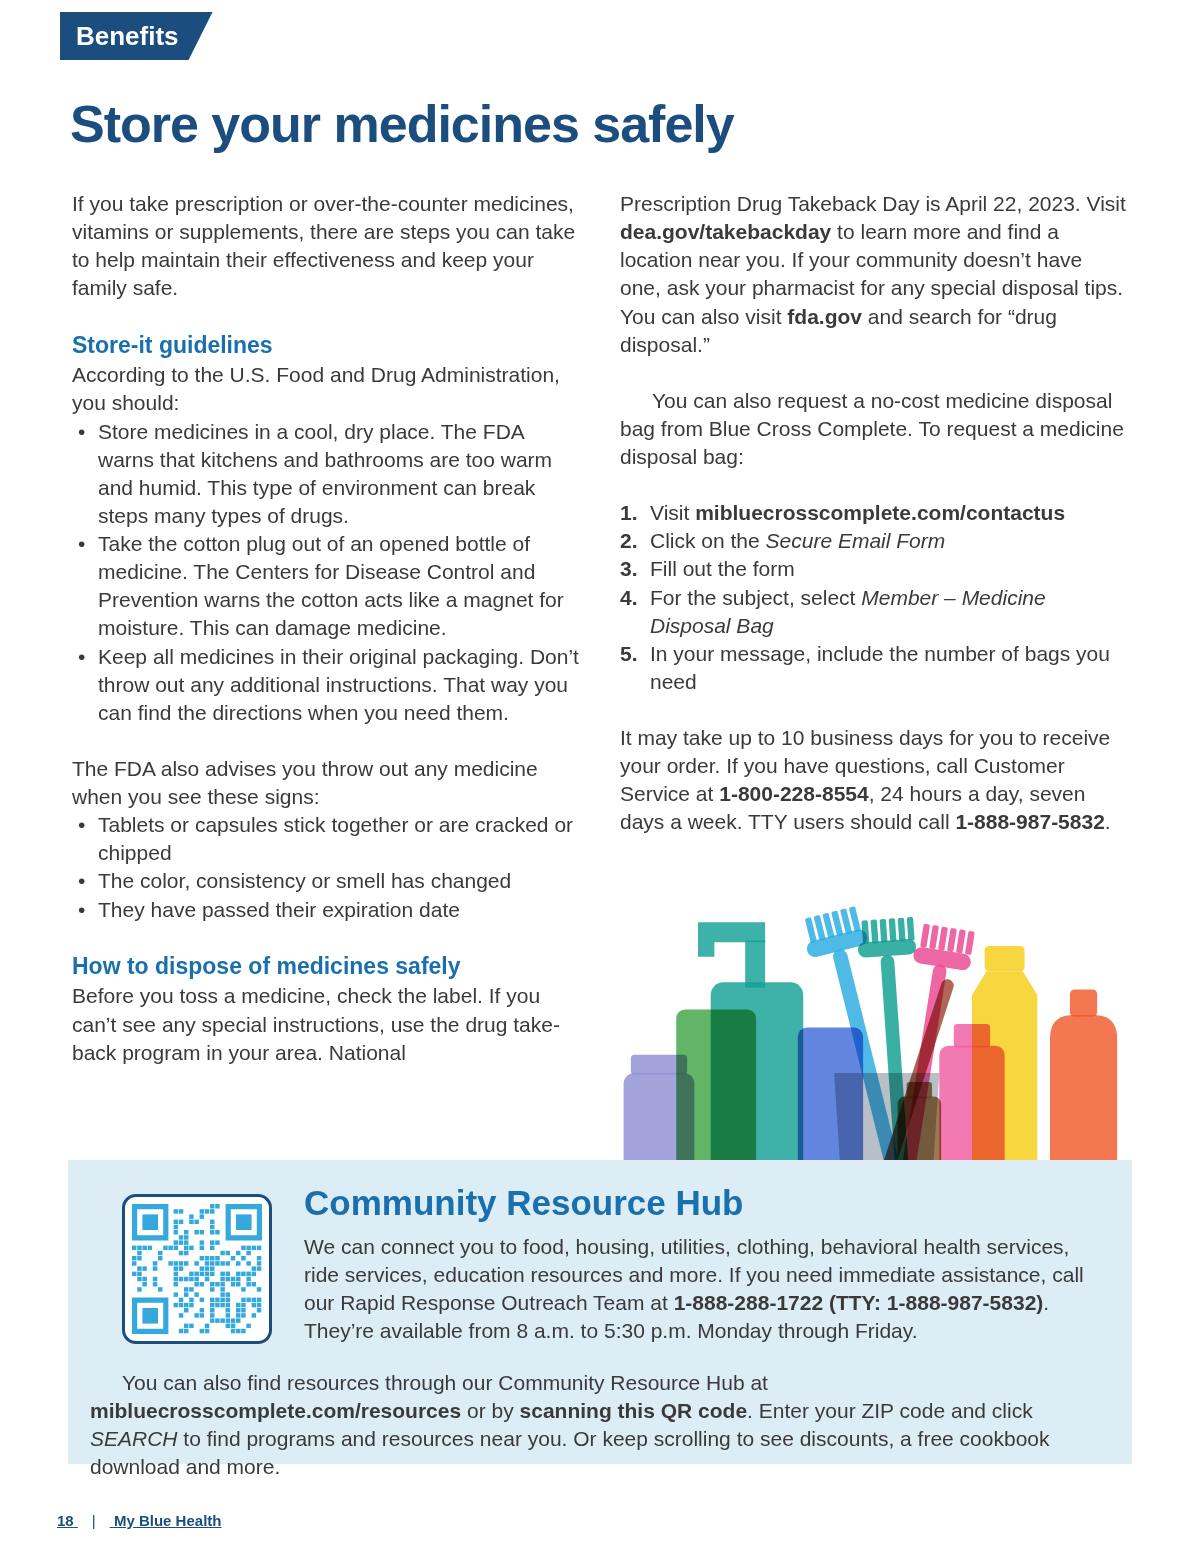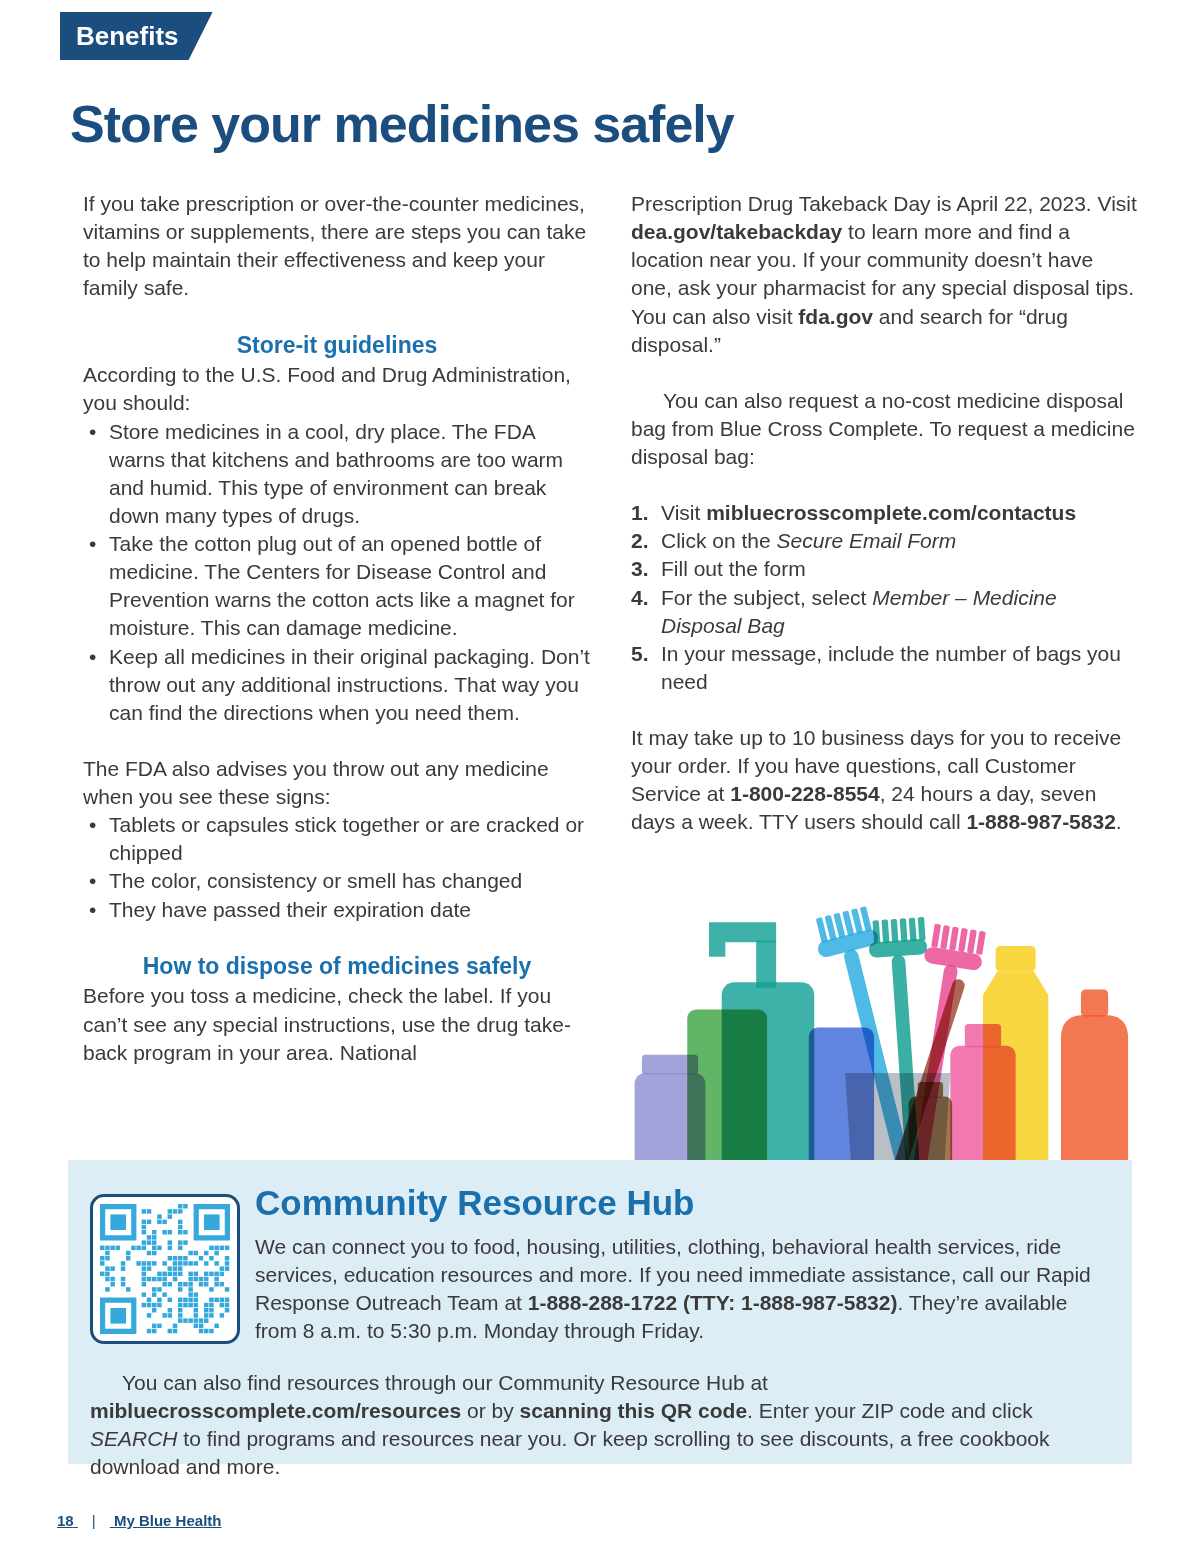--- a/index.html
+++ b/index.html
@@ -29,31 +29,30 @@
     clip-path: polygon(0 0, 100% 0, calc(100% - 24px) 100%, 0 100%);
   }
 
   .title {
     position: absolute; left: 70px; top: 96px; margin: 0;
     font-size: 52px; font-weight: bold; letter-spacing: -1px;
     color: var(--brand-dark); line-height: 1.1;
   }
 
   .columns {
-    position: absolute; left: 83px; top: 190px; width: 1056px;
+    position: absolute; left: 72px; top: 190px; width: 1056px;
     display: flex; gap: 40px;
   }
   .col { width: 511px; font-size: 21px; line-height: 1.34; }
 
   .col p { margin: 0 0 28px 0; }
   .subhead {
     margin: 0 0 2px 0;
     font-size: 23px; font-weight: bold; color: var(--brand-blue);
     line-height: 1.25;
-    text-align: center;
   }
   .lead { margin: 0 0 0 0 !important; }
 
   ul.bullets { list-style: none; margin: 0 0 28px 0; padding: 0; }
   ul.bullets li { position: relative; padding-left: 26px; }
   ul.bullets li::before {
     content: "\2022"; position: absolute; left: 6px; top: 0;
     color: var(--body-text);
   }
 
@@ -66,21 +65,21 @@
 
   .illustration { width: 100%; height: 312px; margin-top: 22px; }
   .blend { mix-blend-mode: multiply; fill-opacity: 0.82; }
 
   .hub-box {
     position: absolute; left: 68px; top: 1160px; width: 1064px; height: 304px;
     background: var(--box-bg);
     padding: 24px 28px 24px 22px;
     font-size: 21px; line-height: 1.34;
   }
-  .hub-row { display: flex; gap: 15px; }
+  .hub-row { display: flex; gap: 32px; margin-left: 32px; }
   .qr-frame {
     width: 150px; height: 150px; flex: none;
     background: #ffffff; border: 3px solid var(--brand-dark);
     border-radius: 14px; padding: 7px; margin-top: 10px;
   }
   .qr-frame svg { width: 100%; height: 100%; fill: var(--qr-blue); }
   .hub-main { flex: 1; }
   .hub-title {
     margin: 0 0 10px 0; font-size: 35px; font-weight: bold;
     color: var(--brand-blue); line-height: 1.1;
@@ -109,21 +108,21 @@
   <h1 class="title">Store your medicines safely</h1>
 
   <div class="columns">
 
     <div class="col">
       <p>If you take prescription or over-the-counter medicines, vitamins or supplements, there are steps you can take to help maintain their effectiveness and keep your family safe.</p>
 
       <h2 class="subhead">Store-it guidelines</h2>
       <p class="lead">According to the U.S. Food and Drug Administration, you should:</p>
       <ul class="bullets">
-        <li>Store medicines in a cool, dry place. The FDA warns that kitchens and bathrooms are too warm and humid. This type of environment can break down many types of drugs.</li>
+        <li>Store medicines in a cool, dry place. The FDA warns that kitchens and bathrooms are too warm and humid. This type of environment can break steps many types of drugs.</li>
         <li>Take the cotton plug out of an opened bottle of medicine. The Centers for Disease Control and Prevention warns the cotton acts like a magnet for moisture. This can damage medicine.</li>
         <li>Keep all medicines in their original packaging. Don’t throw out any additional instructions. That way you can find the directions when you need them.</li>
       </ul>
 
       <p class="lead">The FDA also advises you throw out any medicine when you see these signs:</p>
       <ul class="bullets">
         <li>Tablets or capsules stick together or are cracked or chipped</li>
         <li>The color, consistency or smell has changed</li>
         <li>They have passed their expiration date</li>
       </ul>

